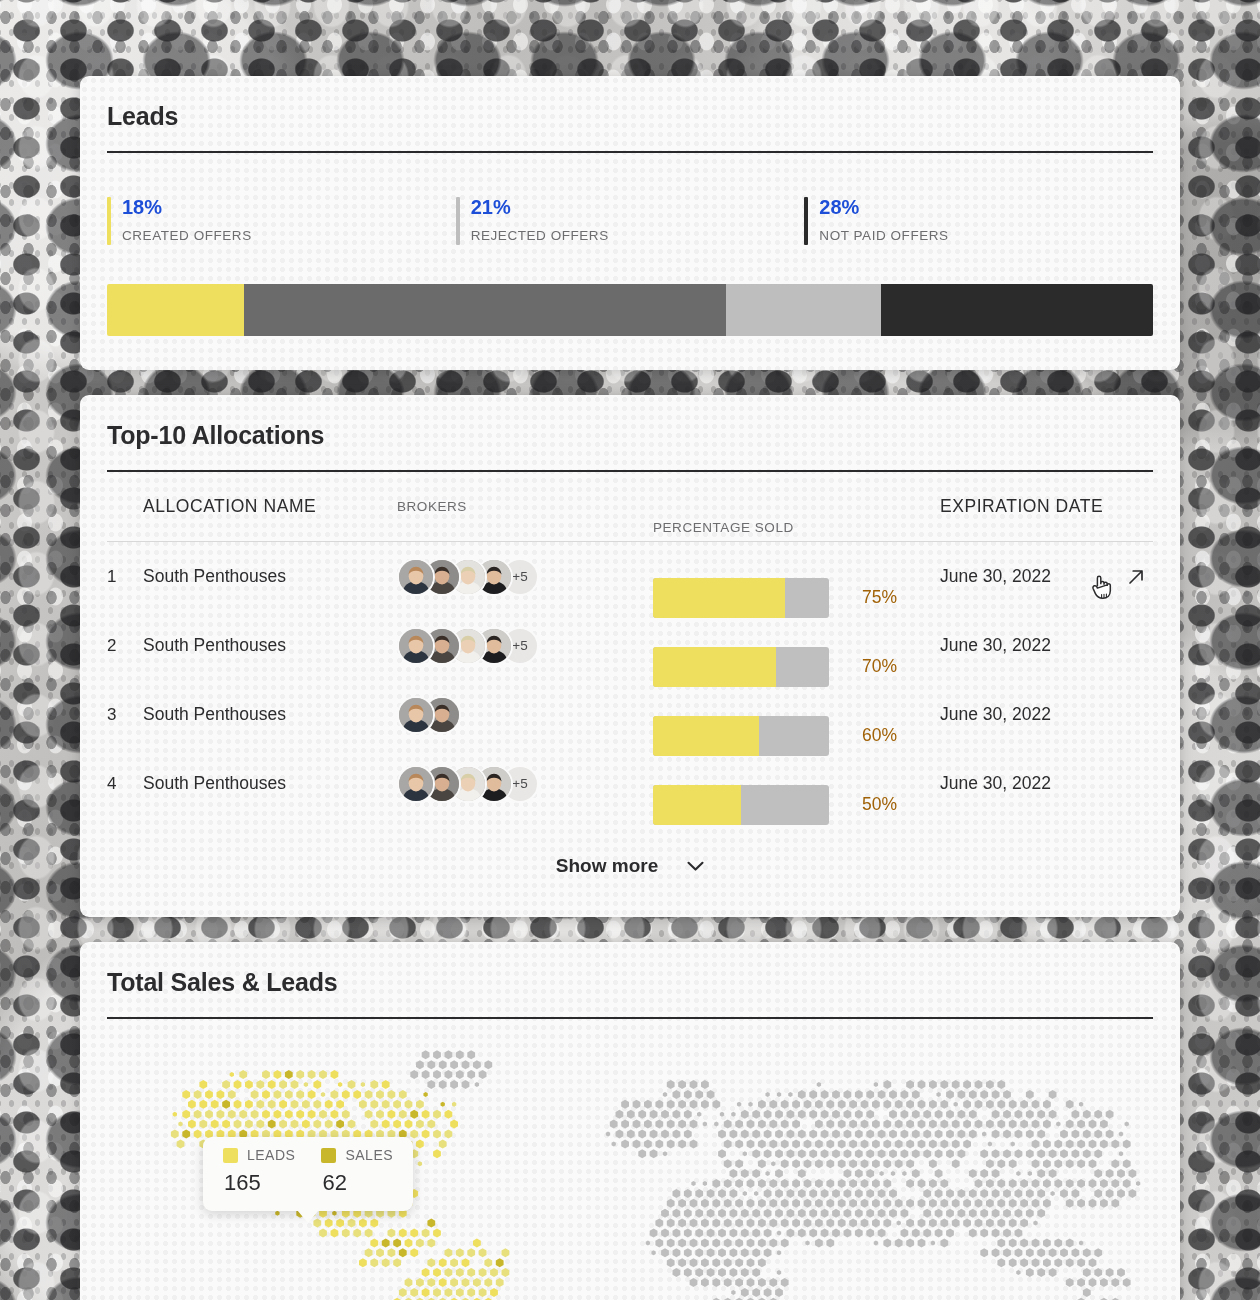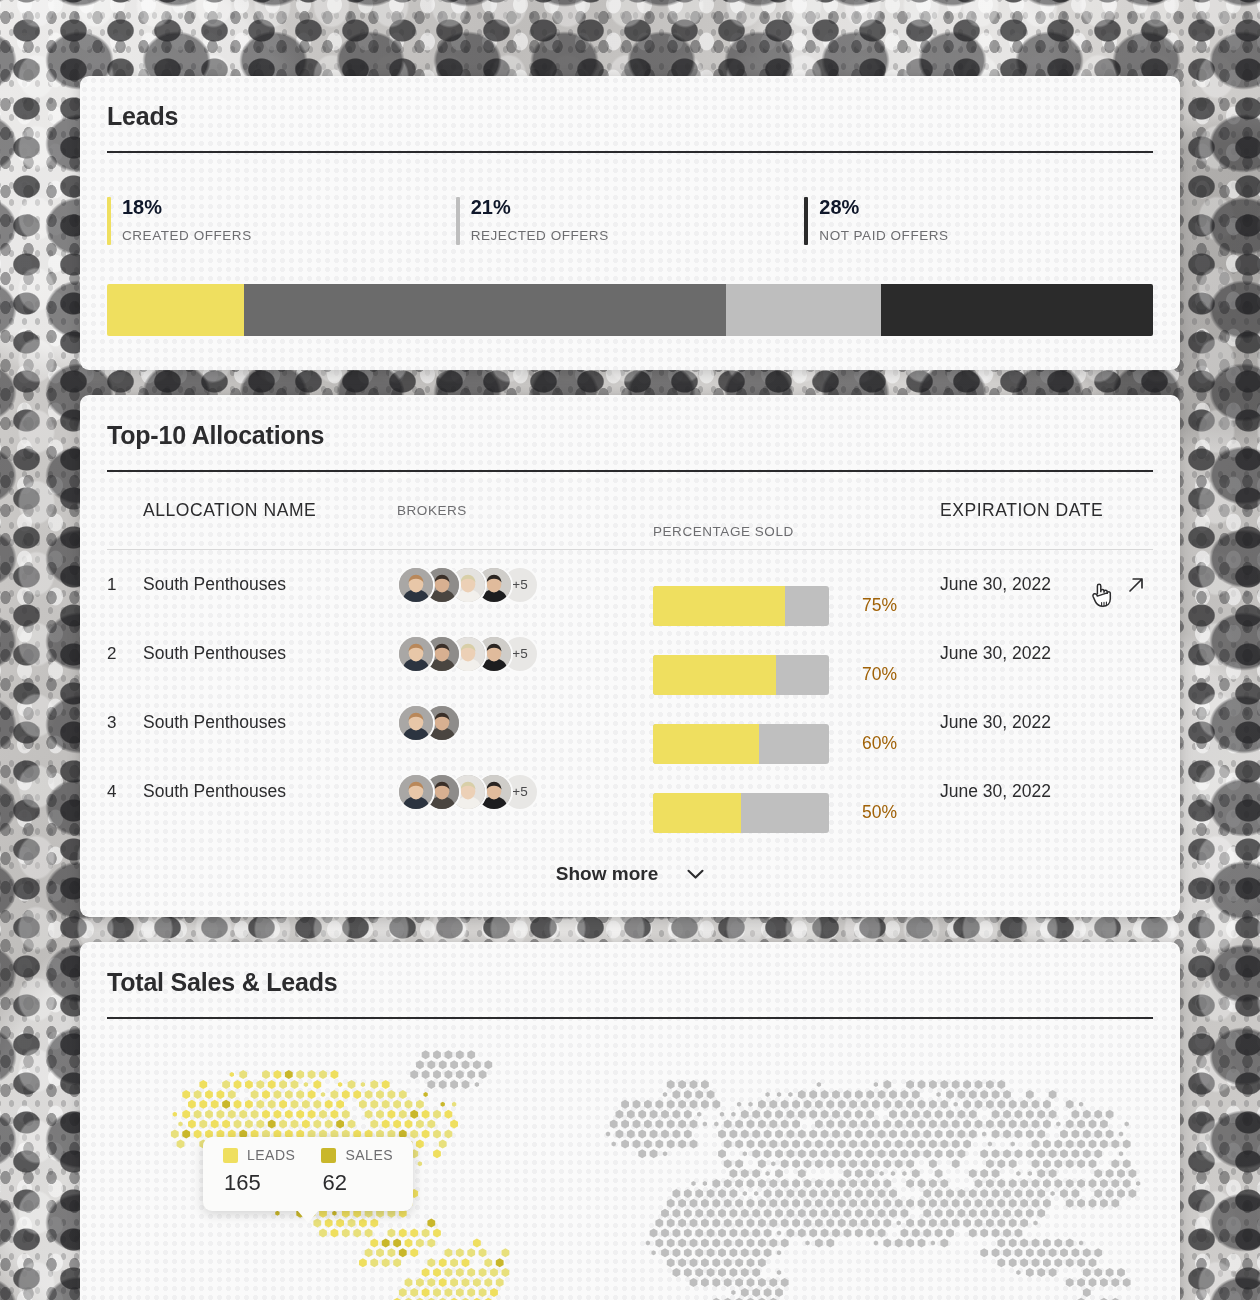--- a/index.html
+++ b/index.html
@@ -102,21 +102,21 @@
   .stat { flex: 1; padding-left: 15px; position: relative; }
   .stat-bar {
     position: absolute;
     left: 0; top: 2px;
     width: 4px; height: 48px;
     border-radius: 1px;
   }
   .stat-value {
     font-size: 20px;
     font-weight: bold;
-    color: #0f172a;
+    color: #1d4ed8;
     line-height: 24px;
   }
   .stat-label {
     margin-top: 9px;
     font-size: 13.5px;
     letter-spacing: .55px;
     color: #6d6d70;
   }
   .stacked-bar {
     display: flex;
@@ -126,21 +126,21 @@
     overflow: hidden;
   }
   .stacked-seg { height: 100%; }
 
   
   #allocations-card { margin-top: 25px; padding: 26px 27px 0 27px; height: 522px; }
   .table { width: 100%; }
   .thead {
     display: flex;
     align-items: center;
-    height: 78px;
+    height: 70px;
     border-bottom: 1px solid #d8d8d8;
   }
   .th {
     font-size: 13.5px;
     letter-spacing: .55px;
     color: #6d6d70;
   }
   .trow {
     display: flex;
     align-items: center;

